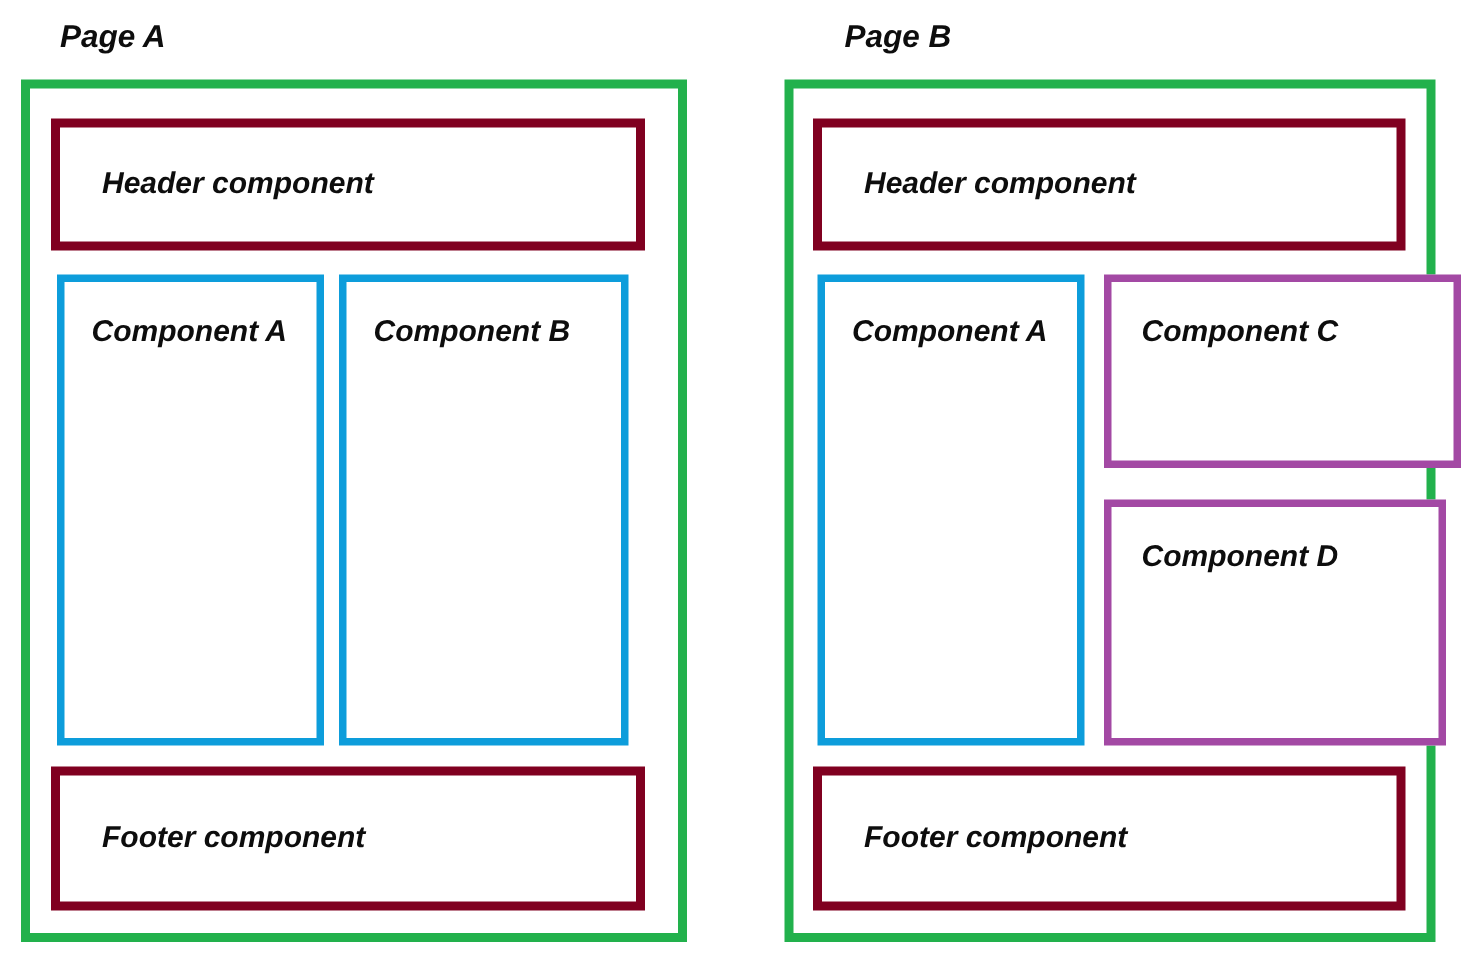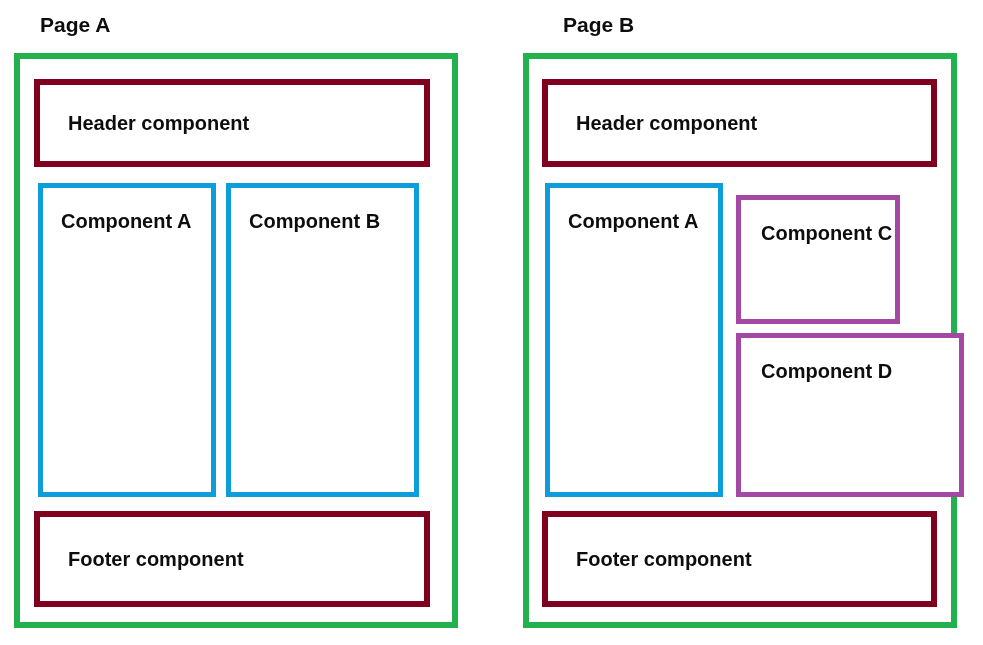--- a/index.html
+++ b/index.html
@@ -10,20 +10,21 @@
   }
   body {
     font-family: "Liberation Sans", sans-serif;
   }
   #diagram-canvas {
     position: relative;
     width: 983px;
     height: 645px;
     background: #ffffff;
     overflow: hidden;
+    font-style: italic;
   }
 
   
   .page-title {
     position: absolute;
     font-family: "Liberation Sans", sans-serif;
     font-weight: bold;
     font-size: 21px;
     line-height: 1;
     color: #0d0d0d;
@@ -108,21 +109,21 @@
   <div class="frame frame-page" style="left:523px; top:53px; width:434px; height:575px; --page-c:#22b14c;">
 
     <div class="frame frame-header" style="left:13px; top:20px; width:395px; height:88px; --band-c:#800020;">
       <span class="box-label label-band">Header component</span>
     </div>
 
     <div class="frame frame-col" style="left:16px; top:124px; width:178px; height:314px; --col-c:#0d9ddb;">
       <span class="box-label label-col">Component A</span>
     </div>
 
-    <div class="frame frame-side" style="left:207px; top:136px; width:164px; height:129px; --side-c:#a349a4;">
+    <div class="frame frame-side" style="left:207px; top:124px; width:238px; height:129px; --side-c:#a349a4;">
       <span class="box-label label-side">Component C</span>
     </div>
 
     <div class="frame frame-side" style="left:207px; top:274px; width:228px; height:164px; --side-c:#a349a4;">
       <span class="box-label label-side">Component D</span>
     </div>
 
     <div class="frame frame-footer" style="left:13px; top:452px; width:395px; height:96px; --band-c:#800020;">
       <span class="box-label label-band">Footer component</span>
     </div>

